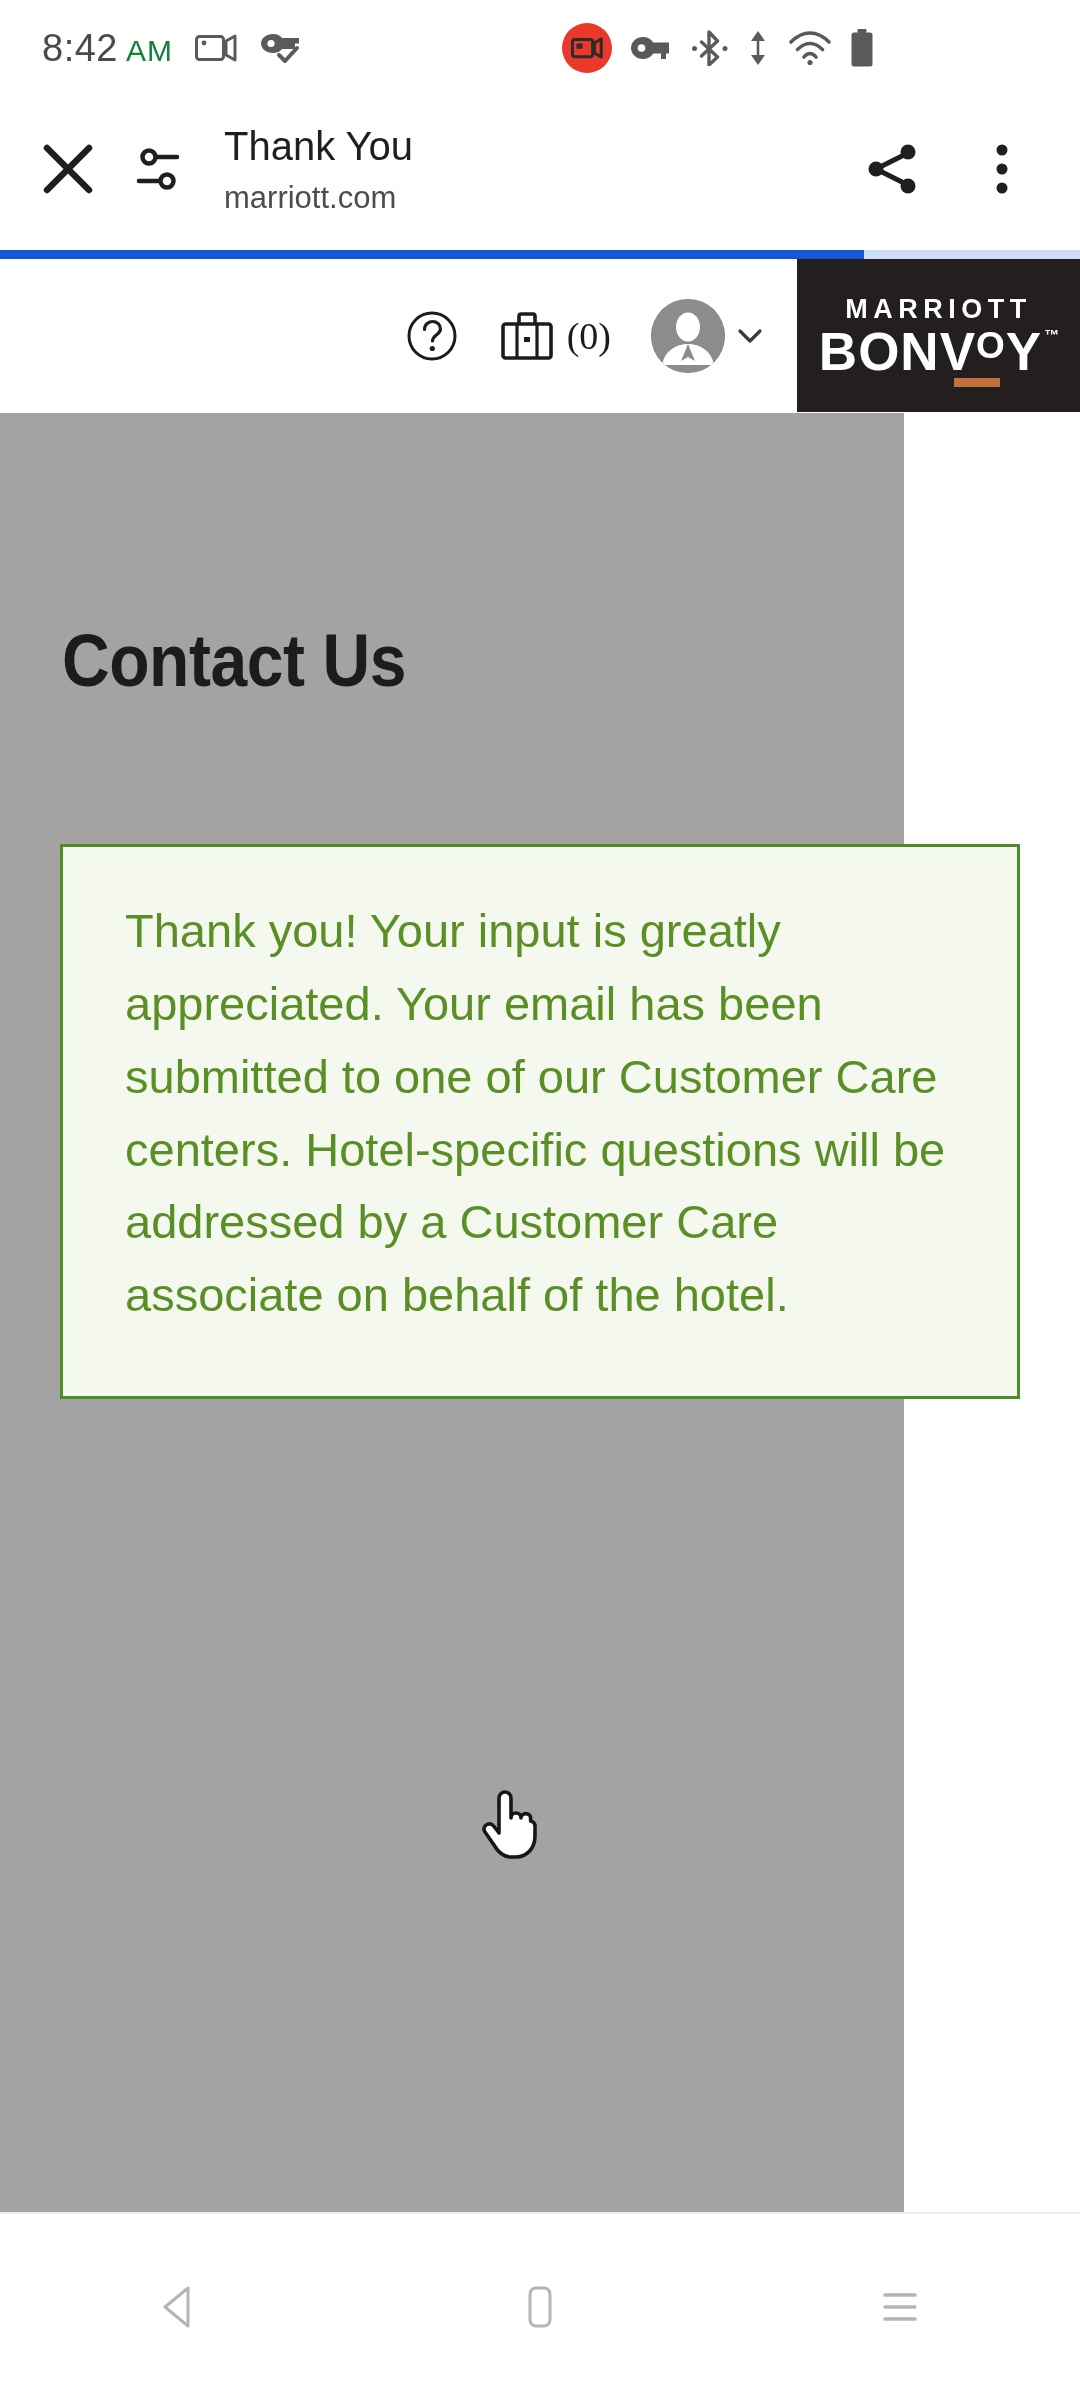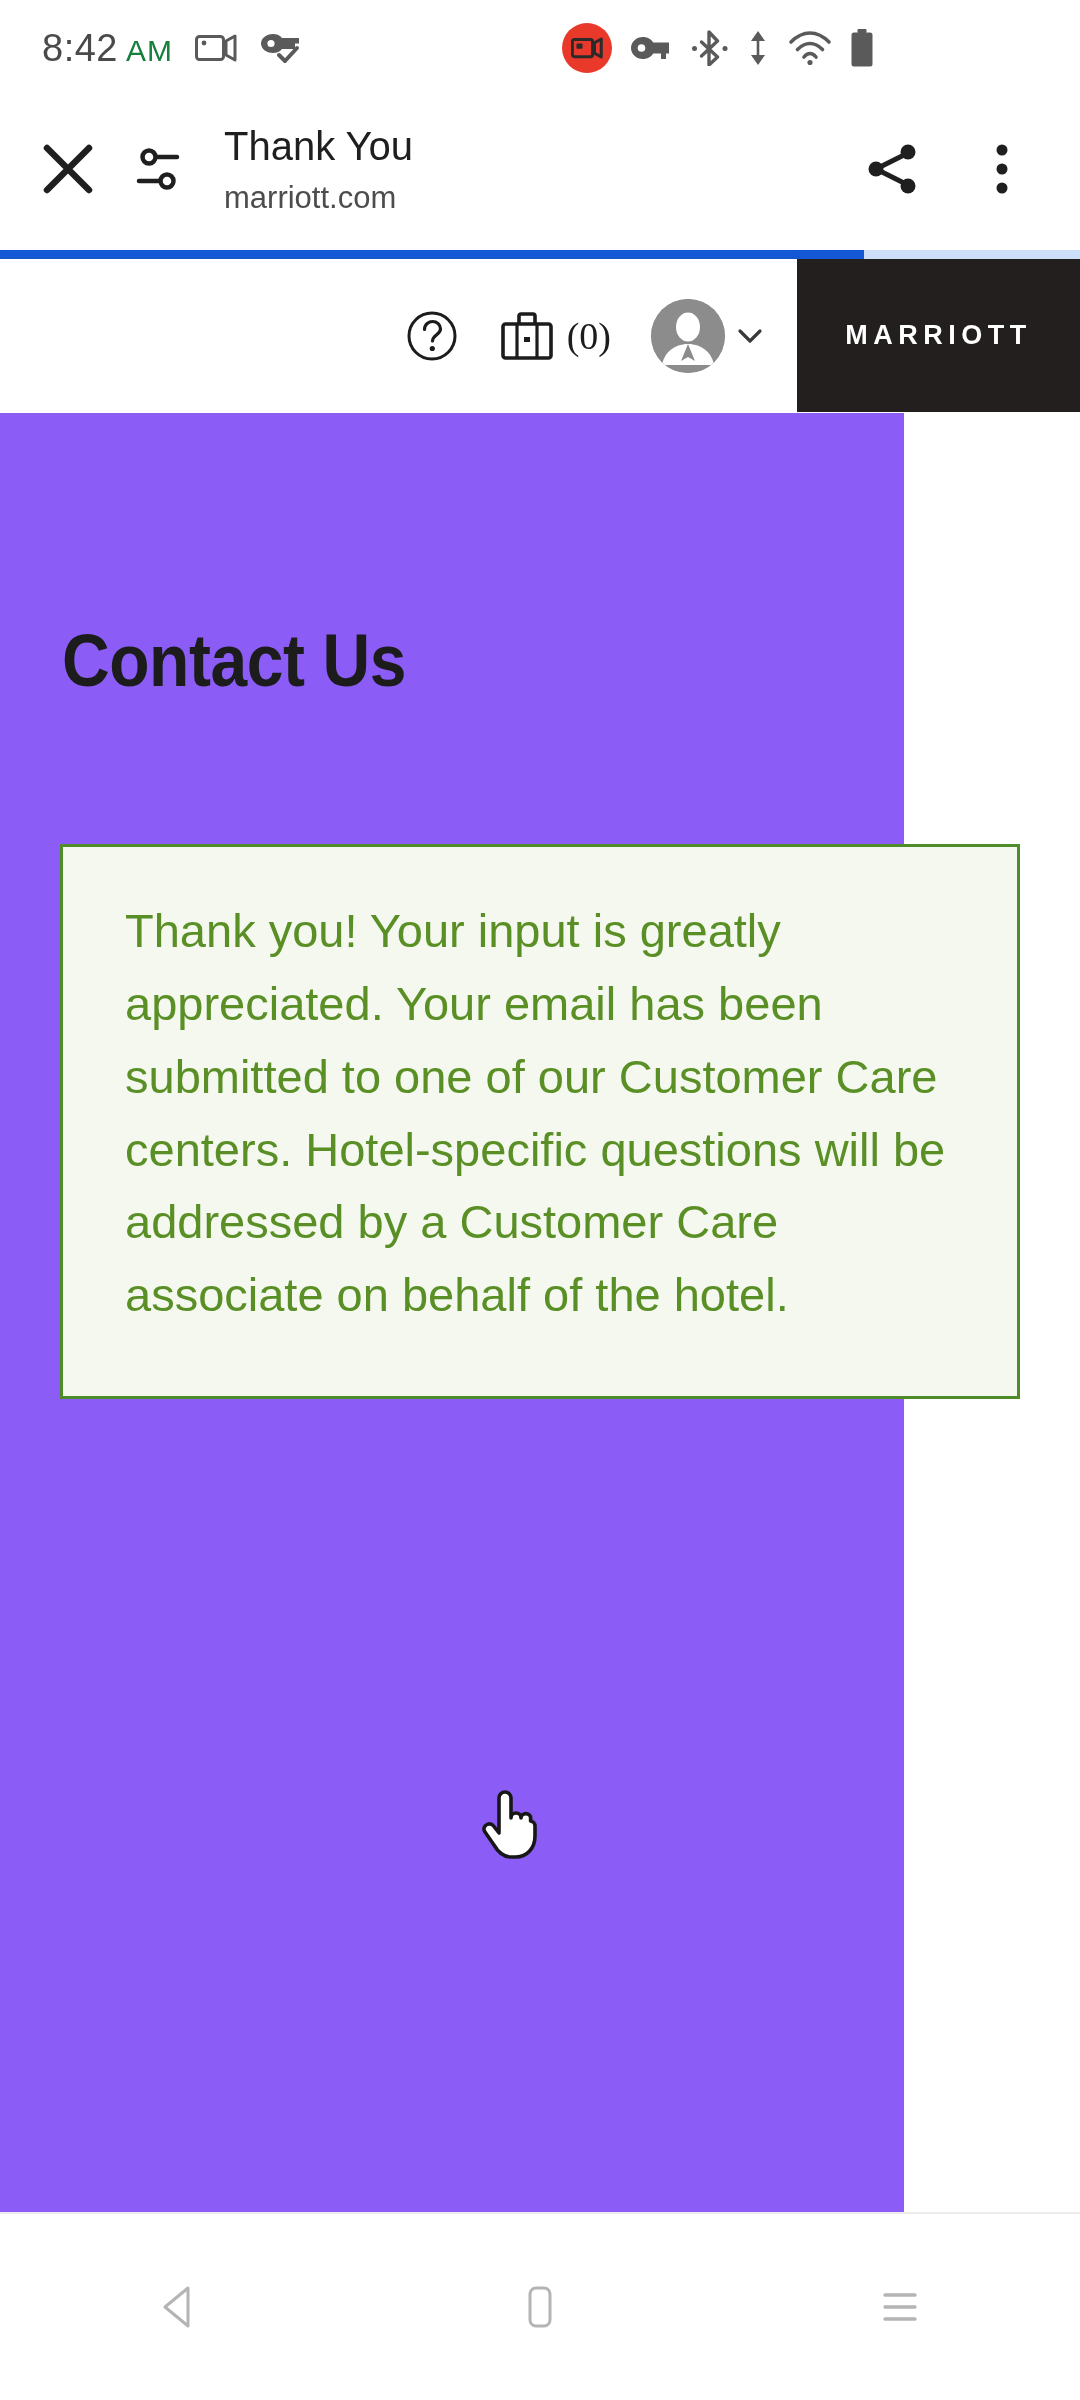--- a/index.html
+++ b/index.html
@@ -68,21 +68,21 @@
   }
   .logo-bottom{
     position:relative; color:#ffffff; font-size:53px; font-weight:bold; letter-spacing:1px;
     display:flex; align-items:flex-start; font-family:"Liberation Sans", sans-serif; line-height:1;
   }
   .logo-o{ font-size:37px; position:relative; top:2px; }
   .logo-ul{ position:absolute; left:135px; bottom:-9px; width:46px; height:9px; background:#c4703d; }
   .logo-tm{ font-size:15px; position:relative; top:2px; left:2px; }
 
   
-  .content{ position:absolute; left:0; top:413px; width:904px; bottom:188px; background:#8b5cf6; }
+  .content{ position:absolute; left:0; top:413px; width:904px; bottom:188px; background:#a3a3a3; }
   .page-title{
     position:absolute; left:62px; top:204px;
     font-size:75px; font-weight:bold; color:#1c1c1c;
     font-family:"Liberation Sans", sans-serif;
     transform:scaleX(.88); transform-origin:left center; letter-spacing:-.5px;
   }
   .notice{
     position:absolute; left:60px; top:431px; width:960px;
     border:3px solid #4e8b29; background:#f4f8ee;
     padding:48px 60px 64px 62px;
@@ -233,20 +233,27 @@
           </svg>
         </div>
         <svg width="34" height="34" viewBox="0 0 34 34">
           <path d="M7 12 L17 22 L27 12" fill="none" stroke="#3a3a3a" stroke-width="3.2" stroke-linecap="round" stroke-linejoin="round"></path>
         </svg>
       </div>
     </div>
 
     <div class="sh-logo" style="background: rgb(35, 31, 30);">
       <div class="logo-top">MARRIOTT</div>
+      <div class="logo-bottom">
+        <span>BONV</span>
+        <span class="logo-o">O</span>
+        <span>Y</span>
+        <span class="logo-tm">™</span>
+        <span class="logo-ul" style="background: rgb(196, 112, 61);"></span>
+      </div>
     </div>
   </div>
 
   <div class="content">
     <h1 class="page-title">Contact Us</h1>
 
     <div class="notice" style="border-color: rgb(78, 139, 41); background: rgb(244, 248, 238);">
       <p style="color: rgb(90, 143, 38);">Thank you! Your input is greatly appreciated. Your email has been submitted to one of our Customer Care centers. Hotel-specific questions will be addressed by a Customer Care associate on behalf of the hotel.</p>
     </div>
 

